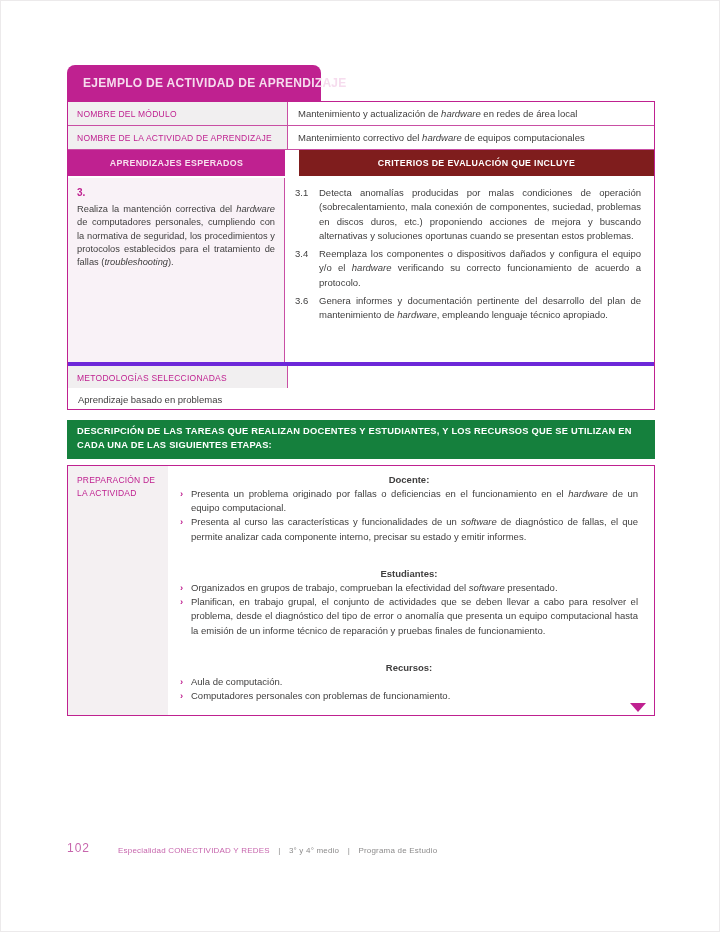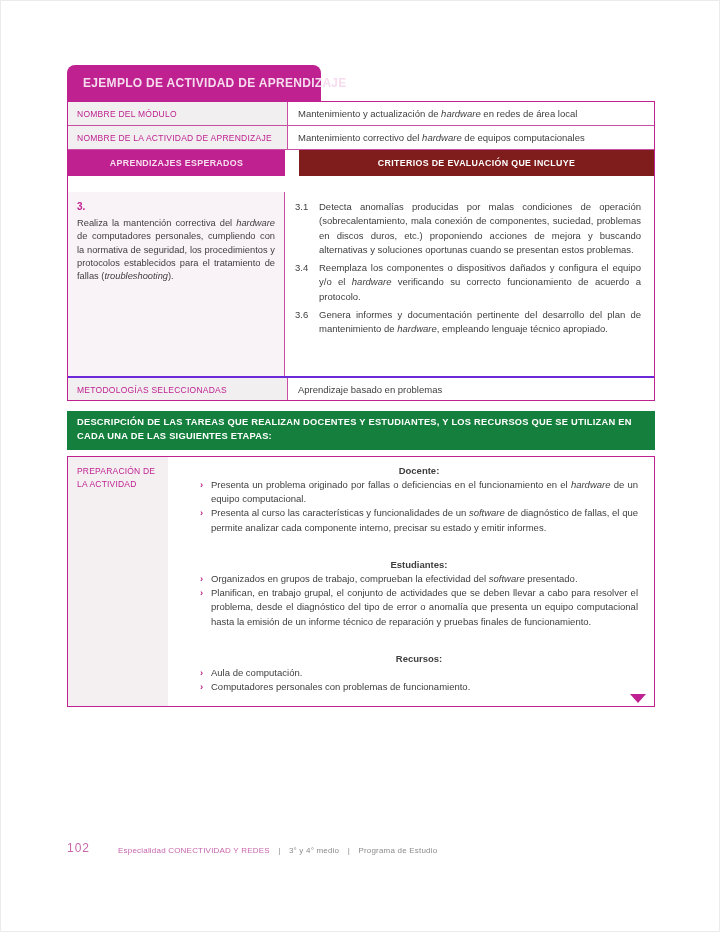--- a/index.html
+++ b/index.html
@@ -17,50 +17,50 @@
 
   
   .table1 { border:1px solid #bf2190; background:#fff; }
   .irow { display:flex; border-bottom:1px solid #c94fa4; min-height:24px; }
   .irow .lbl { width:220px; flex:none; background:#f1eff0; color:#bf2190;
                font-size:8.5px; letter-spacing:.25px; padding:7px 9px 5px;
                border-right:1px solid #c94fa4; }
   .irow .val { flex:1; font-size:9.5px; color:#3f3e3e; padding:6px 10px 4px; }
   .irow .val i, .obj-text i, .crit-text i, .bullet-text i { font-style:italic; }
 
-  .hdr-row { display:flex; gap:14px; margin-bottom:16px; background:#fff; }
+  .hdr-row { display:flex; gap:14px; margin-bottom:2px; background:#fff; }
   .hdr-left { width:217px; flex:none; height:26px; background:#bf2190;
               color:#f8e0ef; display:flex; align-items:center; justify-content:center;
               font-size:8.8px; font-weight:bold; letter-spacing:.35px; }
   .hdr-right { flex:1; height:26px; background:#7f1d1d; color:#ffffff;
                display:flex; align-items:center; justify-content:center;
                font-size:8.8px; font-weight:bold; letter-spacing:.35px; }
 
   .body-row { display:flex; min-height:184px; }
   .obj-cell { width:217px; flex:none; background:#f9f2f7;
               border-right:1px solid #c94fa4; padding:8px 9px; font-size:9.3px;
               line-height:1.42; }
   .obj-num { color:#bf2190; font-weight:bold; font-size:10px; margin-bottom:3px; }
   .obj-text { text-align:justify; }
   .crit-cell { flex:1; padding:8px 13px 10px 10px; font-size:9.5px; }
   .crit-item { display:flex; margin-bottom:4px; line-height:1.5; }
   .crit-num { width:24px; flex:none; }
   .crit-text { flex:1; text-align:justify; }
 
-  .met-row { border-top:2px solid #6d28d9; border-bottom:none; }
+  .met-row { border-top:4px solid #6d28d9; border-bottom:none;flex-direction:column; }
   .table1 .met-row.irow { border-bottom:0; }
 
   
   .desc-banner { margin-top:10px; margin-bottom:6px; background:#15803d;
                  color:#ffffff; font-weight:bold; font-size:9.3px;
                  letter-spacing:.25px; line-height:1.5; padding:5px 10px 6px; }
 
   
   .prep-table { border:1px solid #bf2190; display:flex; min-height:250px;
-                position:relative; background:#fff;gap:20px; }
+                position:relative; background:#fff; }
   .prep-lbl { width:100px; flex:none; background:#f4f0f2; color:#bf2190;
               font-size:8.5px; letter-spacing:.2px; line-height:1.5;
               padding:8px 5px 8px 9px; }
   .prep-content { flex:1; padding:8px 16px 12px 12px; font-size:9.5px; }
   .grp-h { font-weight:bold; margin:24px 0 2px;text-align:center; }
   .grp-h.first { margin-top:0; }
   .bullet { display:flex; line-height:1.5; }
   .bullet-marker { width:11px; flex:none; color:#bf2190; font-weight:bold; }
   .bullet-text { flex:1; text-align:justify; }
   .tri { position:absolute; right:8px; bottom:3px; width:0; height:0;

